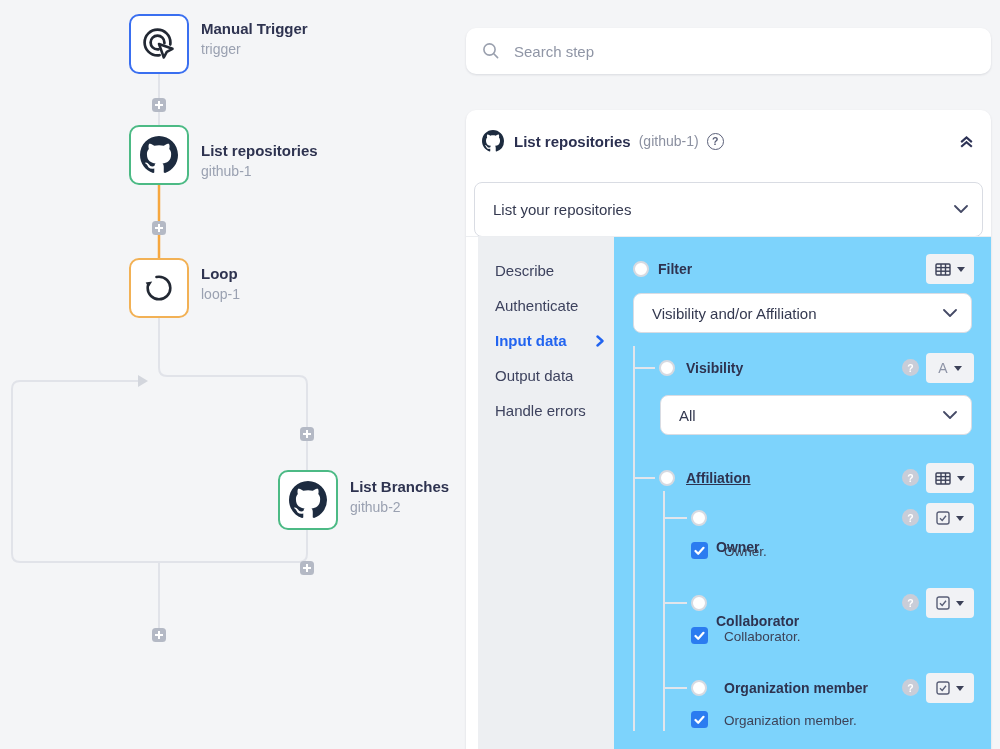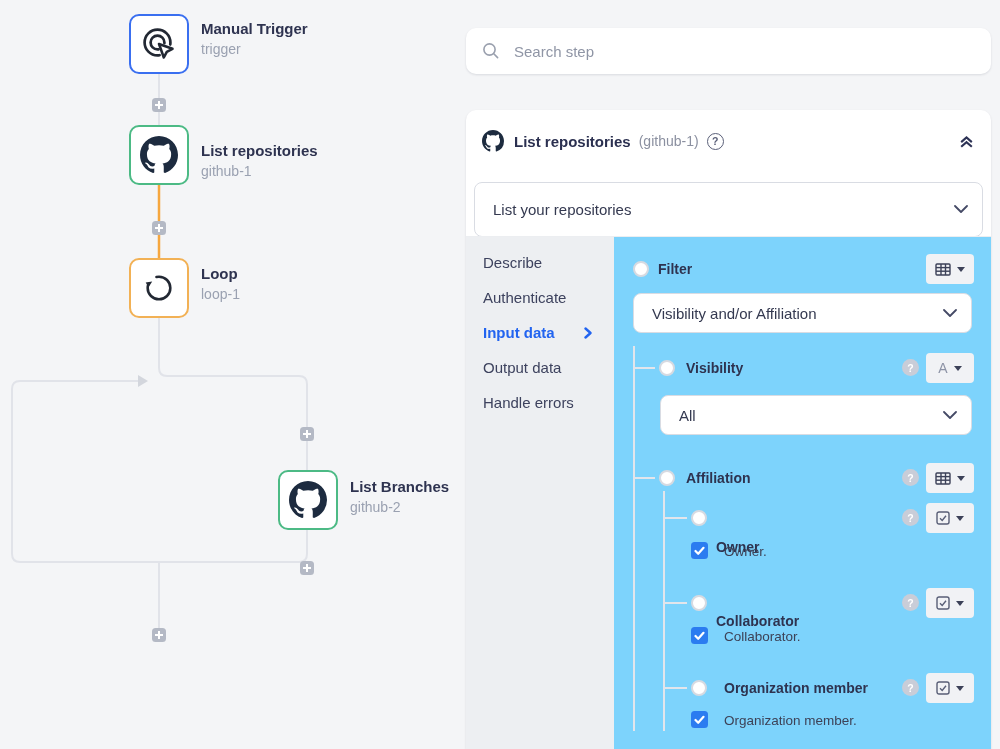--- a/index.html
+++ b/index.html
@@ -37,21 +37,21 @@
                   font-size:10.5px; font-weight:700; display:flex; align-items:center; justify-content:center; margin-left:8px; }
   #collapse-btn { margin-left:auto; cursor:pointer; display:flex; }
 
   .selectbox { position:absolute; background:#fff; border:1px solid #d9dce3; border-radius:8px;
                display:flex; align-items:center; padding:0 14px 0 18px; cursor:pointer; }
   .selectbox .sel-text { flex:1; font-size:15px; color:#343950; }
 
   #action-select { left:8px; top:72px; width:509px; height:55px; }
 
   #content { position:absolute; left:0; top:126px; right:0; bottom:0; border-top:1px solid #eceef1; }
-  #tabs { position:absolute; left:0; top:0; bottom:0; width:148px; background:#edeff2; padding-top:8px; }
+  #tabs { position:absolute; left:12px; top:0; bottom:0; width:148px; background:#edeff2; padding-top:16px; }
   .tab { height:35px; display:flex; align-items:center; padding:0 22px 0 17px; font-size:15px; color:#3d425e; cursor:pointer; }
   .tab.active { color:#2264f0; font-weight:700; }
   .tab.active .tab-chevron { margin-left:auto; display:flex; }
 
   #form { position:absolute; left:148px; top:0; right:0; bottom:0; background:#7dd3fc; }
   .radio { position:absolute; width:16px; height:16px; border:2px solid #d7dae1; border-radius:50%; background:#fff; cursor:pointer; }
   .field-label { position:absolute; font-size:14px; font-weight:700; color:#2e3350; transform:translateY(-50%); }
   .help-dot { position:absolute; width:17px; height:17px; border-radius:50%; background:#c9cdd8; color:#fff;
               font-size:10.5px; font-weight:700; display:flex; align-items:center; justify-content:center; }
   .mini-btn { position:absolute; width:48px; height:30px; background:#f1f2f5; border-radius:4px;
@@ -220,21 +220,21 @@
 
         <div class="selectbox" style="left:46px; top:158px; width:312px; height:40px;">
           <span class="sel-text">All</span>
           <svg width="14" height="9" viewBox="0 0 14 9">
             <polyline points="1,1 7,7 13,1" fill="none" stroke="#454a66" stroke-width="1.8" stroke-linecap="round" stroke-linejoin="round"></polyline>
           </svg>
         </div>
 
         <div class="tick" style="left:19px; top:240px; width:22px;"></div>
         <div class="radio" style="left:45px; top:233px;"></div>
-        <div class="field-label" style="left:72px; top:241px;">Affiliation</div>
+        <div class="field-label" style="left:72px; top:241px;text-decoration:underline;">Affiliation</div>
         <div class="help-dot" style="left:288px; top:232px;">?</div>
         <div class="mini-btn" style="left:312px; top:226px;">
           <svg width="16" height="13" viewBox="0 0 16 13">
             <rect x="1" y="1" width="14" height="11" rx="1" fill="none" stroke="#3c4158" stroke-width="1.4"></rect>
             <line x1="1" y1="4.6" x2="15" y2="4.6" stroke="#3c4158" stroke-width="1.4"></line>
             <line x1="1" y1="8.2" x2="15" y2="8.2" stroke="#3c4158" stroke-width="1.4"></line>
             <line x1="6" y1="1" x2="6" y2="12" stroke="#3c4158" stroke-width="1.4"></line>
             <line x1="10.5" y1="1" x2="10.5" y2="12" stroke="#3c4158" stroke-width="1.4"></line>
           </svg>
           <span class="caret"></span>

